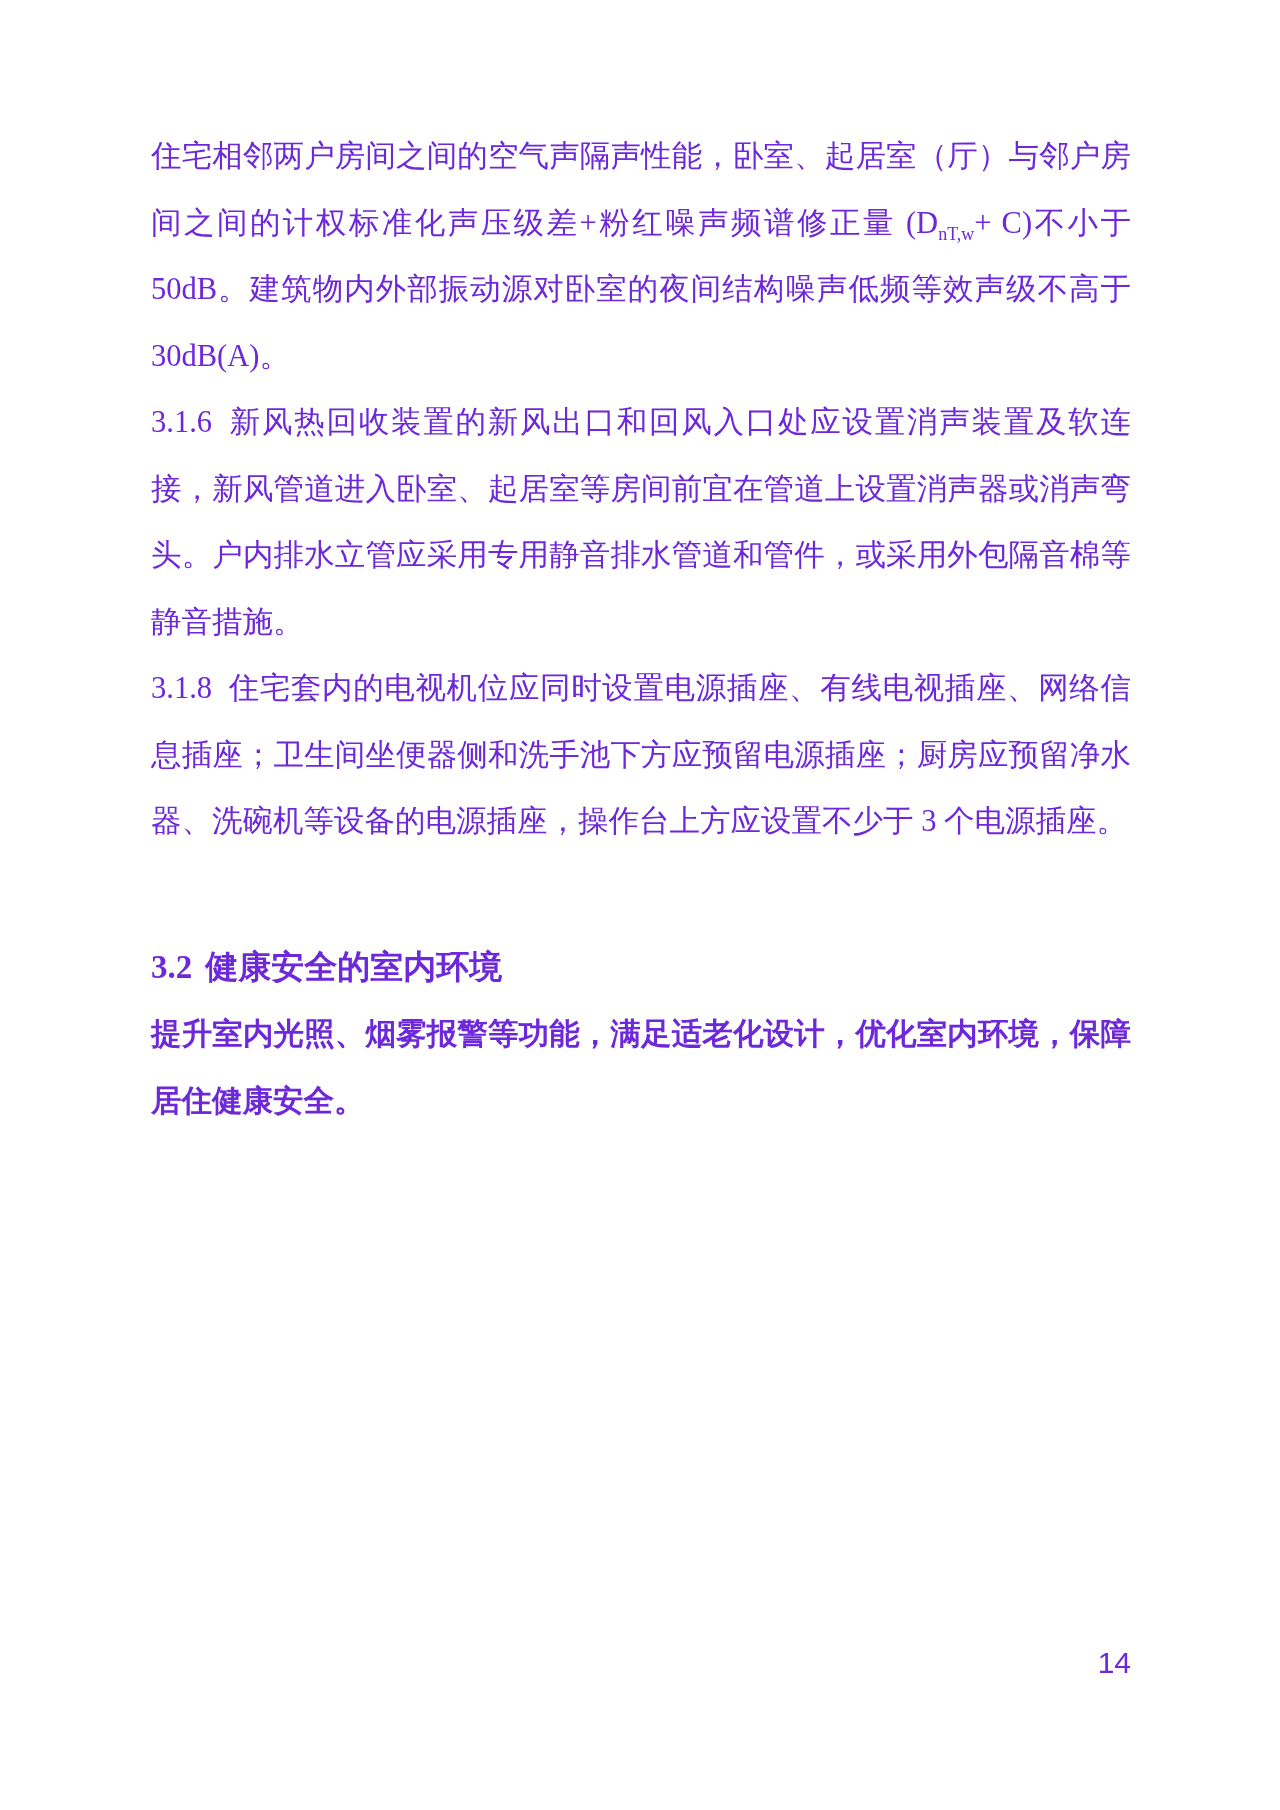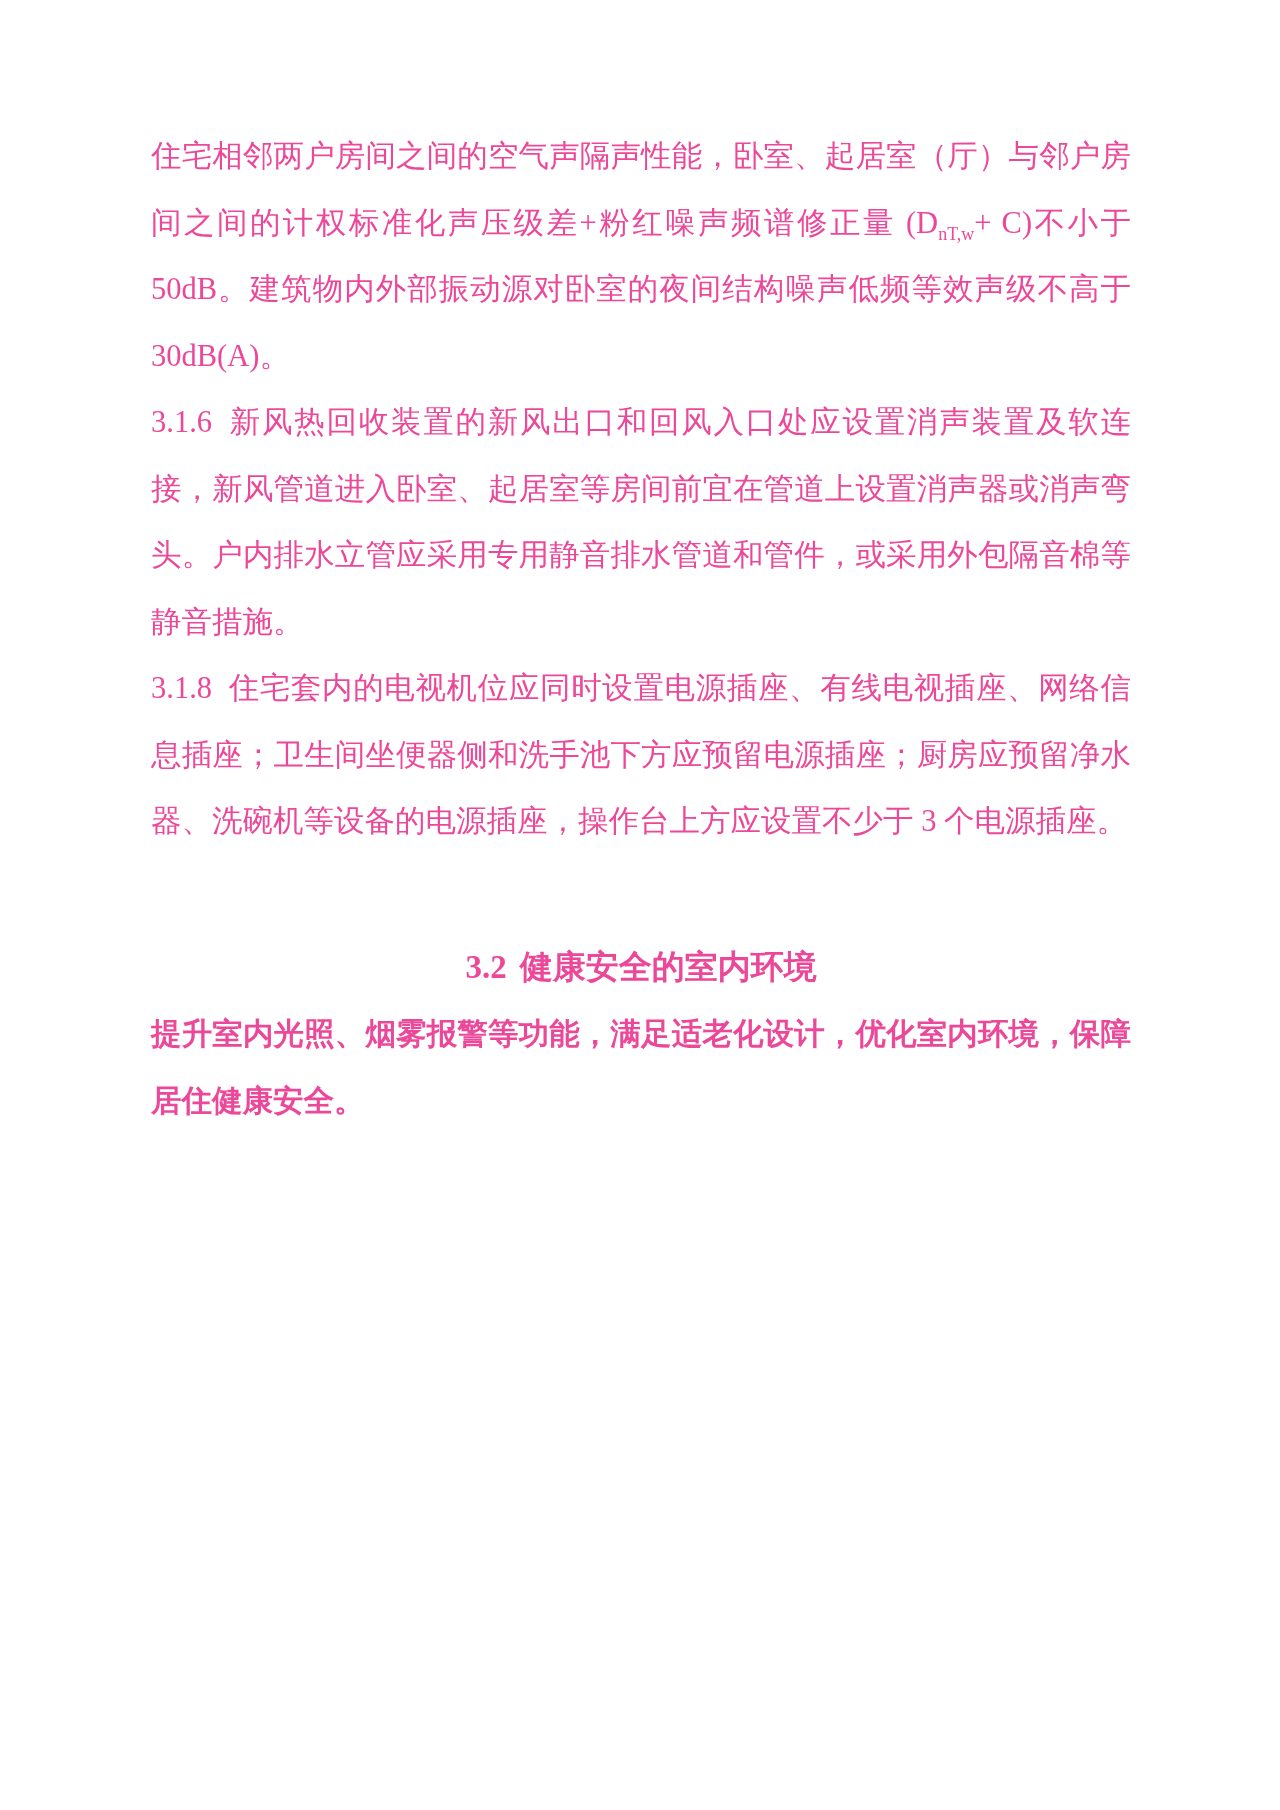--- a/index.html
+++ b/index.html
@@ -1,21 +1,21 @@
 <!DOCTYPE html>
 <html lang="zh"><head>
 <meta charset="utf-8">
 <style>
   html, body { margin: 0; padding: 0; background: #ffffff; }
   .page {
     position: relative;
     width: 1280px;
     height: 1810px;
     background: #ffffff;
-    color: #ec4899;
+    color: #6d28d9;
     font-family: "Liberation Serif", "DejaVu Serif", serif;
     overflow: hidden;
   }
   .text-block {
     position: absolute;
     left: 151px;
     top: 123px;
     width: 980px;
   }
   .para {
@@ -31,21 +31,21 @@
   }
   sub.d-sub {
     font-size: 18px;
     line-height: 0;
     vertical-align: -7px;
   }
   .section-heading {
     margin: 79px 0 0 0;
     font-size: 33px;
     line-height: 66.5px;
-    text-align: center;
+    text-align: left;
     font-weight: bold;
   }
   .heading-num {
     font-family: "Liberation Serif", "DejaVu Serif", serif;
     margin-right: 13px;
   }
   .heading-title {
     font-family: "Liberation Sans", "DejaVu Sans", sans-serif;
   }
   .lead-para {
@@ -82,14 +82,15 @@
     <p class="para"><span class="clause-num">3.1.8</span><span>住宅套内的电视机位应同时设置电源插座、有线电视插座、网络信息插座；卫生间坐便器侧和洗手池下方应预留电源插座；厨房应预留净水器、洗碗机等设备的电源插座，操作台上方应设置不少于 3 个电源插座。</span></p>
 
 
 
     <h2 class="section-heading"><span class="heading-num">3.2</span><span class="heading-title">健康安全的室内环境</span></h2>
 
     <p class="lead-para">提升室内光照、烟雾报警等功能，满足适老化设计，优化室内环境，保障居住健康安全。</p>
 
   </div>
 
+  <div class="page-number">14</div>
 
 </div>
 
 </body></html>

